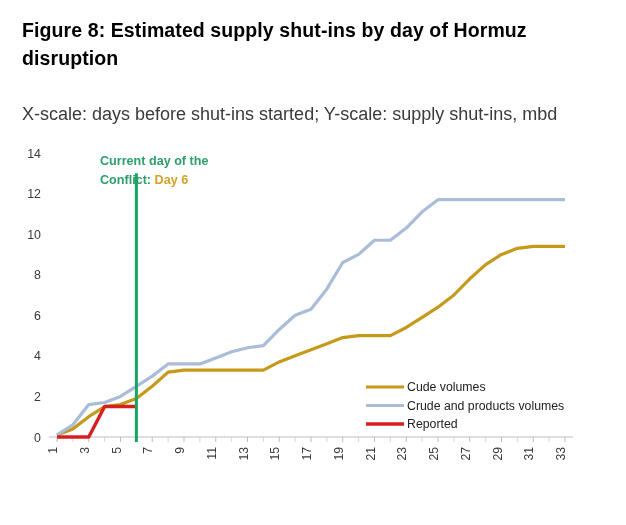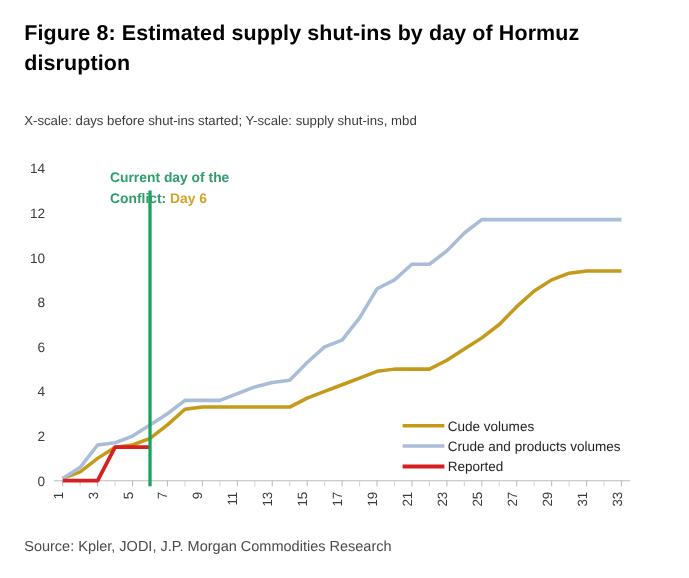--- a/index.html
+++ b/index.html
@@ -31,21 +31,21 @@
     font-weight: bold;
     color: #000000;
     line-height: 1.45;
     letter-spacing: 0.1px;
   }
   .fig-subtitle {
     position: absolute;
     left: 22px;
     top: 103px;
     width: 580px;
-    font-size: 12px;
+    font-size: 18px;
     color: #3a3a3a;
     line-height: 1.3;
   }
   .fig-source {
     position: absolute;
     left: 22px;
     top: 489px;
     width: 580px;
     font-size: 13.2px;
     color: #4a4a4a;
@@ -174,15 +174,14 @@
           <line x1="366" y1="252" x2="404" y2="252" stroke="#c59a1b" stroke-width="3.2"></line>
           <text x="407" y="256.4" class="legend-label">Cude volumes</text>
           <line x1="366" y1="270.5" x2="404" y2="270.5" stroke="#a9bdd8" stroke-width="3.2"></line>
           <text x="407" y="274.9" class="legend-label">Crude and products volumes</text>
           <line x1="366" y1="289" x2="404" y2="289" stroke="#d81f20" stroke-width="3.6"></line>
           <text x="407" y="293.4" class="legend-label">Reported</text>
         </g>
       </svg>
   </div>
 
-  <div class="fig-source">Source: Kpler, JODI, J.P. Morgan Commodities Research</div>
 
 </div>
 
 </body></html>

